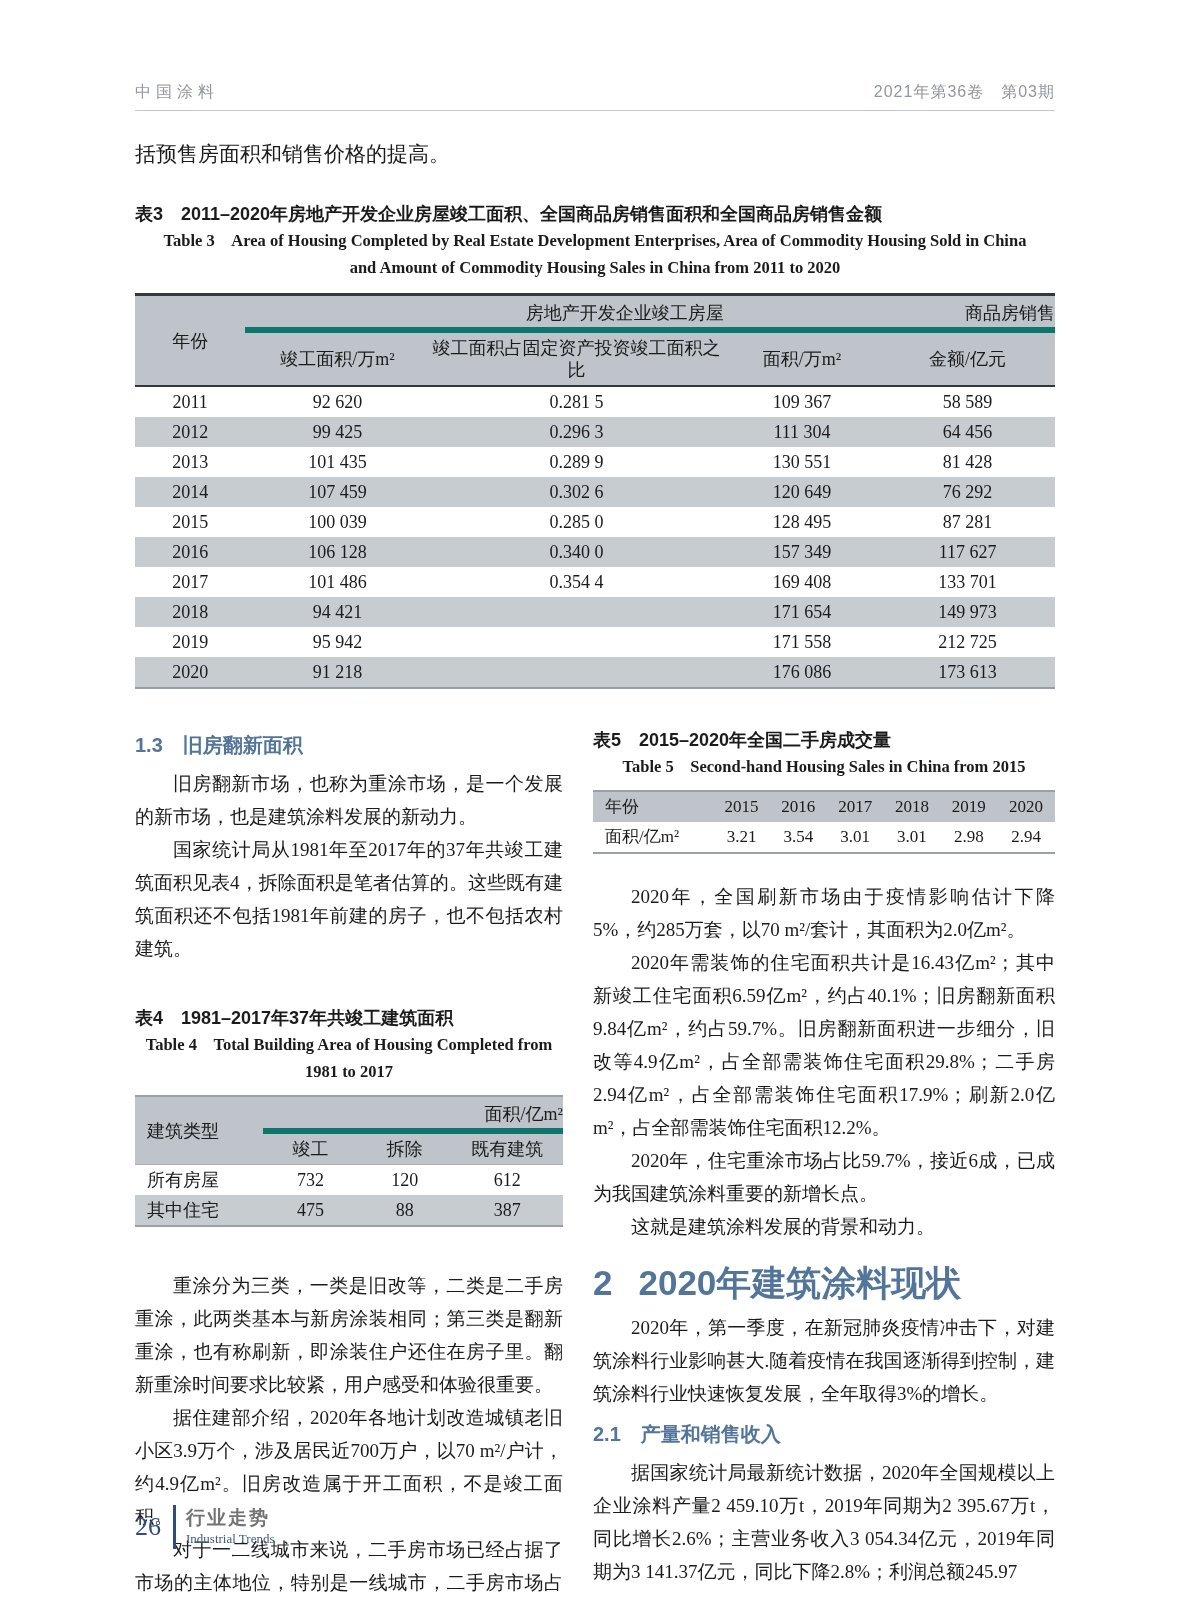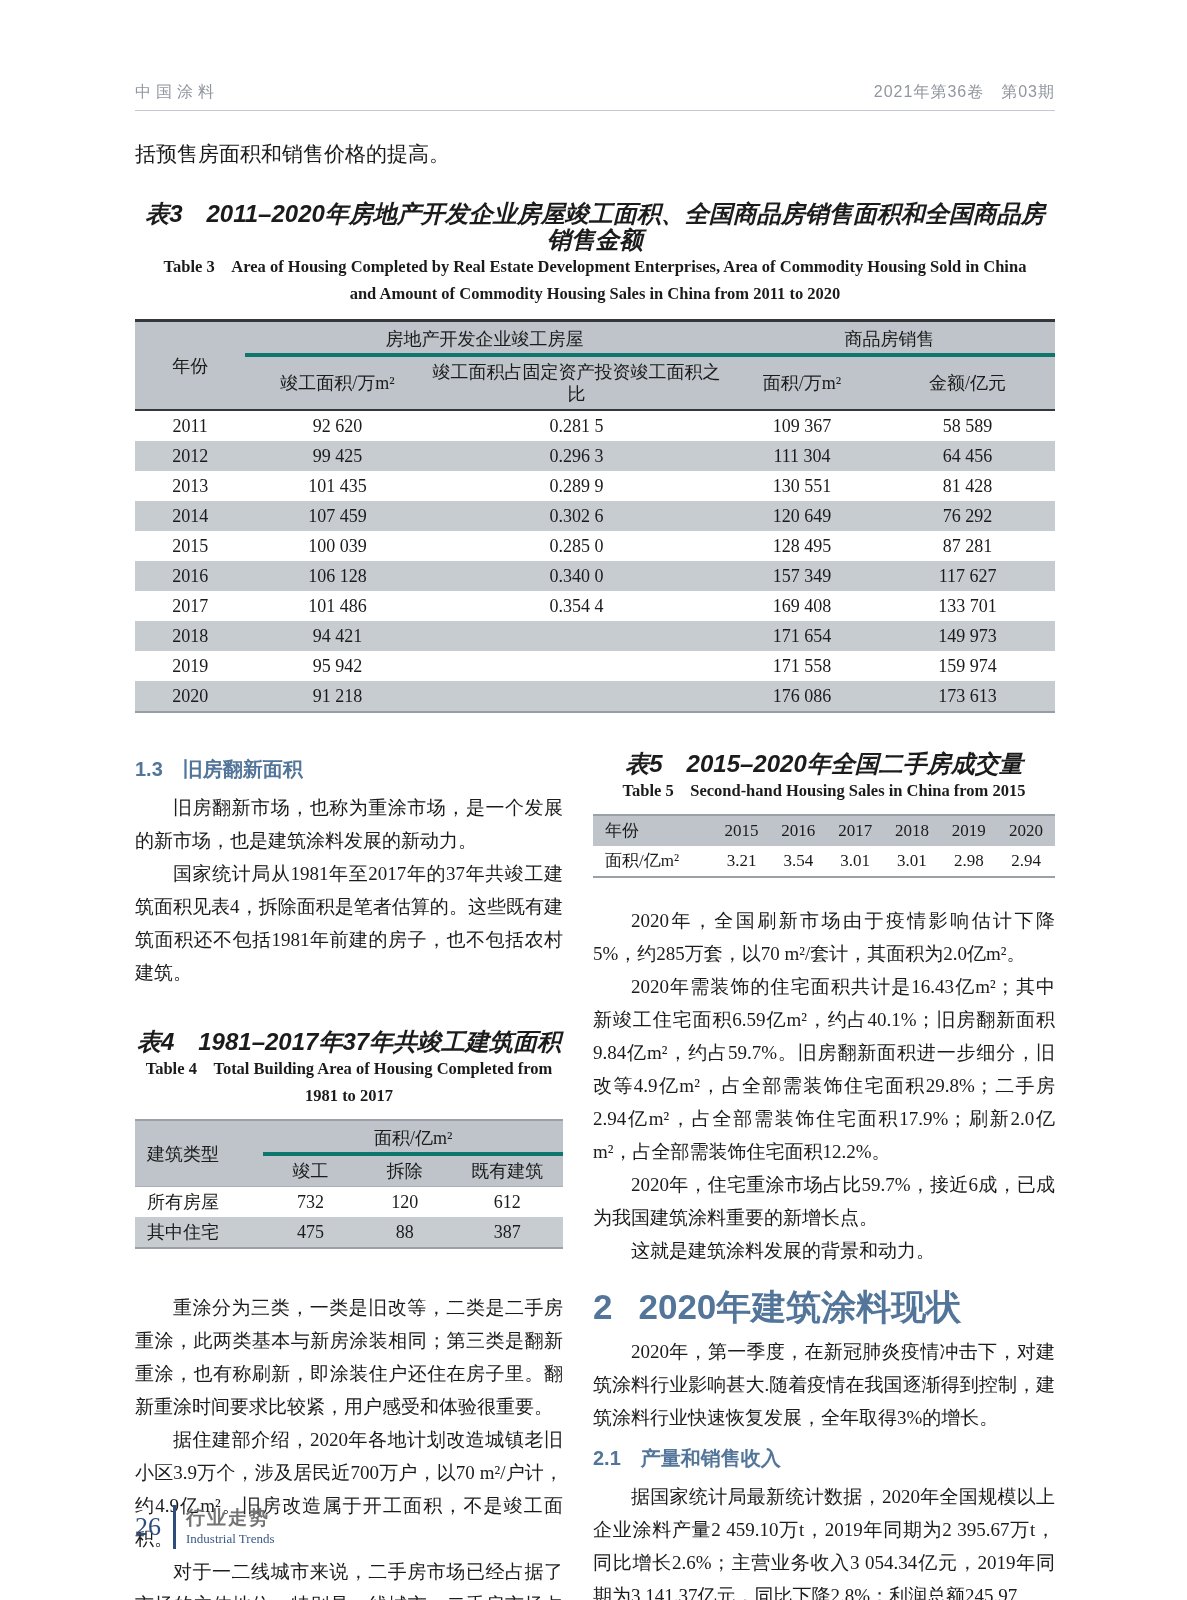--- a/index.html
+++ b/index.html
@@ -21,36 +21,35 @@
   }
   .journal-name { letter-spacing:5px; }
   .issue-info   { letter-spacing:1px; }
 
   
   .intro { margin-top:27px; font-size:21px; line-height:33px; }
   .para  { font-size:19px; line-height:33px; text-align:justify; text-indent:2em; }
 
   
   .tbl-title-zh {
-    text-align:center; font-weight:bold; font-size:24px; line-height:26px;
+    font-weight:bold; font-size:18px; line-height:26px;
     font-family:"Liberation Sans","DejaVu Sans",sans-serif;
-    font-style:italic;
   }
   .tbl-title-en {
     text-align:center; font-weight:bold; font-size:16.5px; line-height:27px;
     font-family:"Liberation Serif","DejaVu Serif",serif; white-space:nowrap;
   }
 
   
   table { width:100%; border-collapse:collapse; table-layout:fixed;
           font-size:18px; font-family:"Liberation Serif","DejaVu Serif",serif; }
   th { font-weight:normal; }
   td,th { text-align:center; padding:4px 2px; line-height:22px; }
   thead { background:#bec4ca; }
-  .group-head { border-bottom:4px solid #0f766e; padding:6px 0 3px; }
+  .group-head { border-bottom:6px solid #0f766e; padding:6px 0 3px;text-align:right; }
   .left-cell { text-align:left; padding-left:12px; }
 
   
   .t3 { margin-top:30px; }
   .t3 table { margin-top:12px; border-top:3px solid #34383d; border-bottom:2px solid #989ea5; }
   .t3 thead { border-bottom:2px solid #34383d; }
   .t3 tbody tr { height:29px; }
   .t3 tbody tr:nth-child(even) { background:#c7ccd1; }
 
   
@@ -193,21 +192,21 @@
               <td>94 421</td>
               <td></td>
               <td>171 654</td>
               <td>149 973</td>
             </tr>
           <tr>
               <td>2019</td>
               <td>95 942</td>
               <td></td>
               <td>171 558</td>
-              <td>159 974</td>
+              <td>212 725</td>
             </tr>
           <tr>
               <td>2020</td>
               <td>91 218</td>
               <td></td>
               <td>176 086</td>
               <td>173 613</td>
             </tr>
         </tbody>
       </table>

